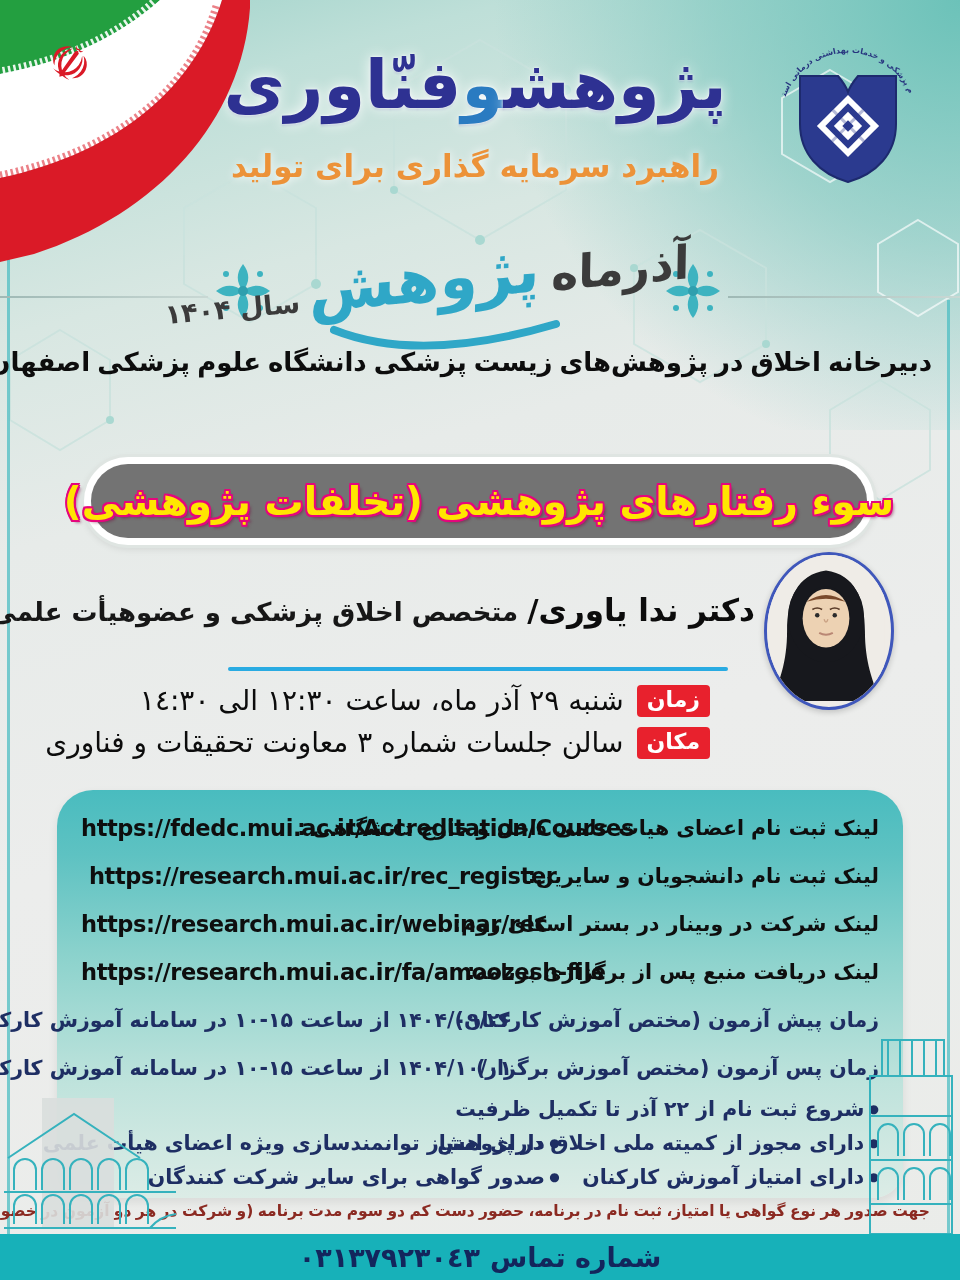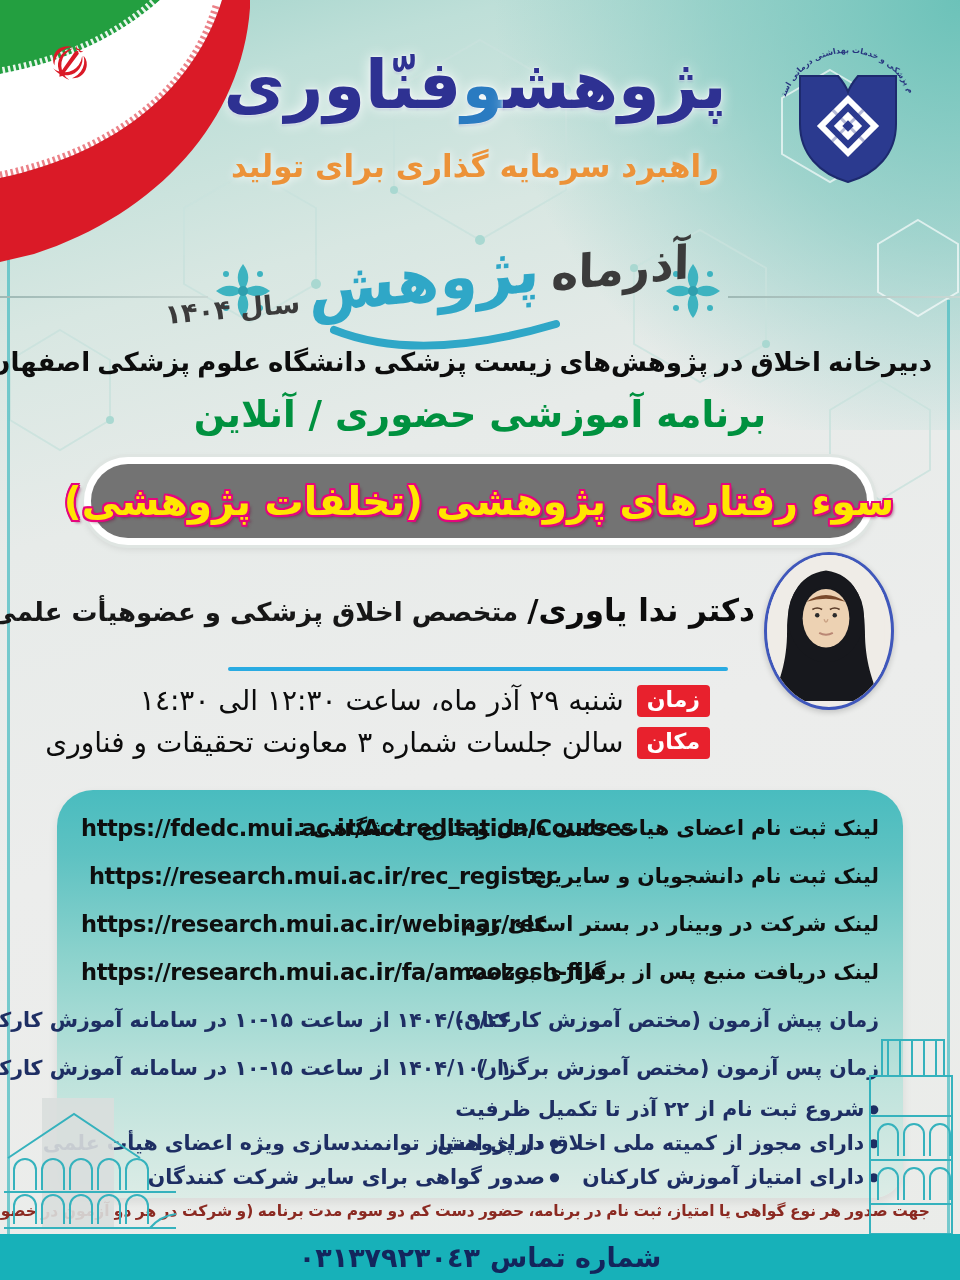--- a/index.html
+++ b/index.html
@@ -190,21 +190,20 @@
   <div class="callig">
     <span class="month">آذرماه</span>
     <span class="research">پژوهش</span>
     <span class="year">سال ۱۴۰۴</span>
   </div>
   <svg class="callig-swoosh" width="230" height="42" viewBox="0 0 230 42">
     <path d="M4 12 Q90 46 226 6" fill="none" stroke="#2fa7c7" stroke-width="8" stroke-linecap="round"></path>
   </svg>
 
   <div class="organizer">دبیرخانه اخلاق در پژوهش‌های زیست پزشکی دانشگاه علوم پزشکی اصفهان برگزار می‌کند:</div>
-  <div class="program-type">برنامه آموزشی حضوری / آنلاین</div>
 
   <div class="pill-outer">
     <div class="pill-inner">
       <span class="event-title">سوء رفتارهای پژوهشی (تخلفات پژوهشی)</span>
     </div>
   </div>
 
   <div class="speaker-photo">
     <svg width="118" height="146" viewBox="0 0 120 150">
       <rect x="0" y="0" width="120" height="150" fill="#efece7"></rect>

